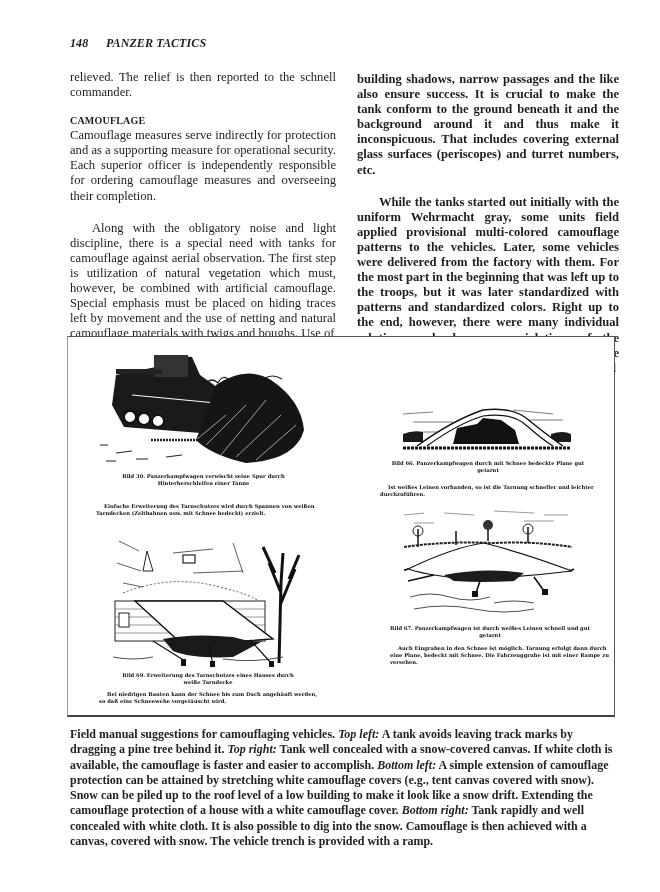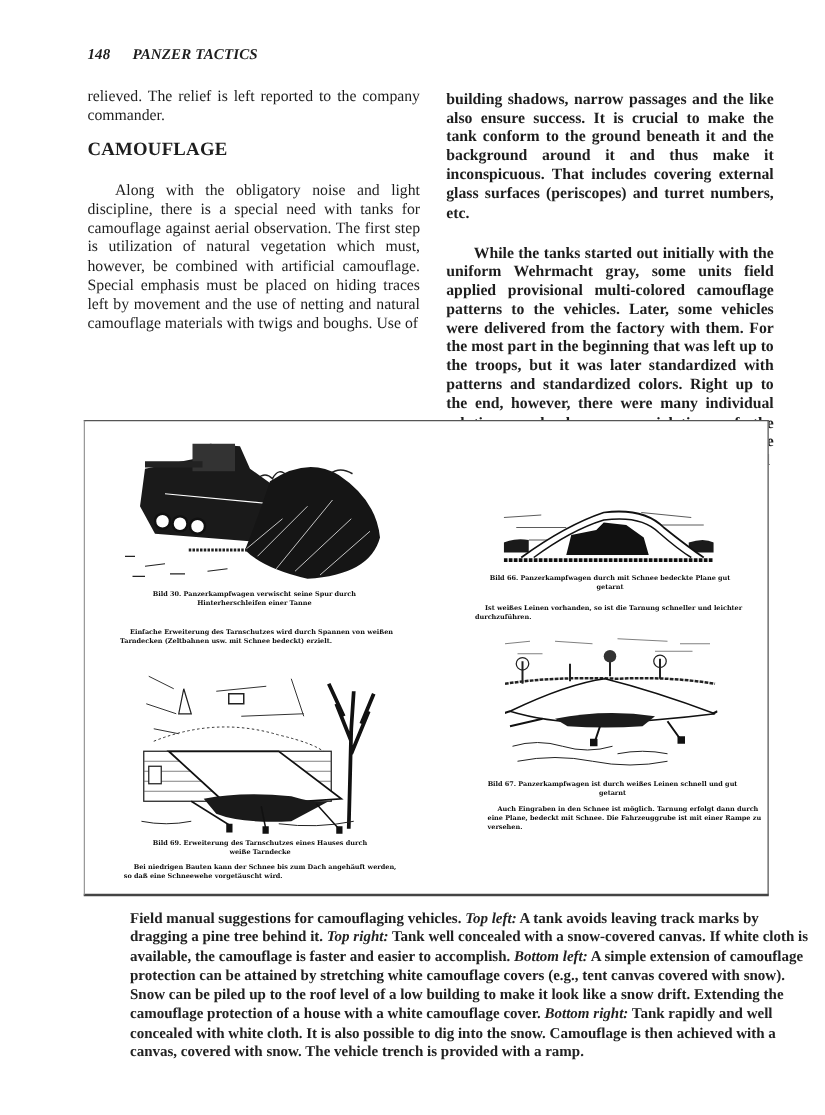--- a/index.html
+++ b/index.html
@@ -5,39 +5,40 @@
   html, body { margin: 0; padding: 0; background: #ffffff; }
   body { width: 660px; height: 892px; position: relative; overflow: hidden; color: #1e1e1e; }
   .serif { font-family: "Liberation Serif", "DejaVu Serif", serif; }
   .header { position: absolute; left: 70px; top: 36px; font-size: 12px; font-style: italic; font-weight: bold; letter-spacing: 0.1px; }
   .header .pnum { display: inline-block; width: 36px; }
   .col { position: absolute; top: 70px; width: 266px; font-size: 12.6px; line-height: 15.1px; text-align: justify; }
   .col.left { left: 70px; }
   .col.right { left: 357px; width: 262px; top: 72px; font-weight: bold; }
   .col p { margin: 0; }
   .col p.indent { text-indent: 22px; margin-top: 17px; }
-  .col h3 { margin: 13px 0 0 0; font-size: 15px; font-weight: bold; letter-spacing: 0.2px; line-height: 15px; }
+  .col h3 { margin: 13px 0 0 0; font-size: 10px; font-weight: bold; letter-spacing: 0.2px; line-height: 15px; }
   .figure { position: absolute; left: 67px; top: 336px; width: 548px; height: 381px; border: 1.5px solid #555; border-left-color: #999; border-bottom: 2.5px solid #444; box-sizing: border-box; background: #fff; }
   .panel { position: absolute; }
   .gothic { font-family: "DejaVu Serif", serif; font-size: 5.2px; line-height: 7px; color: #111; font-weight: bold; }
   .gothic.center { text-align: center; }
-  .caption { position: absolute; left: 70px; top: 727px; width: 545px; font-size: 12px; line-height: 15.3px; font-weight: bold; color: #222; text-align: left; margin-left: 34px; }
+  .caption { position: absolute; left: 70px; top: 727px; width: 545px; font-size: 12px; line-height: 15.3px; font-weight: bold; color: #222; text-align: left; }
   .caption i { font-style: italic; }
   svg { display: block; }
 </style>
 </head>
 <body>
 
 <div class="header serif">
   <span class="pnum">148</span><span>PANZER TACTICS</span>
 </div>
 
 <div class="col left serif">
-  <p>relieved. The relief is left reported to the company commander.</p>
+  <p>relieved. The relief is then reported to the schnell commander.</p>
   <h3>CAMOUFLAGE</h3>
+  <p>Camouflage measures serve indirectly for protection and as a supporting measure for operational security. Each superior officer is independently responsible for ordering camouflage measures and overseeing their completion.</p>
   <p class="indent">Along with the obligatory noise and light discipline, there is a special need with tanks for camouflage against aerial observation. The first step is utilization of natural vegetation which must, however, be combined with artificial camouflage. Special emphasis must be placed on hiding traces left by movement and the use of netting and natural camouflage materials with twigs and boughs. Use of</p>
 </div>
 
 <div class="col right serif">
   <p>building shadows, narrow passages and the like also ensure success. It is crucial to make the tank conform to the ground beneath it and the background around it and thus make it inconspicuous. That includes covering external glass surfaces (periscopes) and turret numbers, etc.</p>
   <p class="indent">While the tanks started out initially with the uniform Wehrmacht gray, some units field applied provisional multi-colored camouflage patterns to the vehicles. Later, some vehicles were delivered from the factory with them. For the most part in the beginning that was left up to the troops, but it was later standardized with patterns and standardized colors. Right up to the end, however, there were many individual solutions and also many violations of the standards. The application and coloring of the tactical numbers on the turret was also specified</p>
 </div>
 
 <div class="figure">
 

